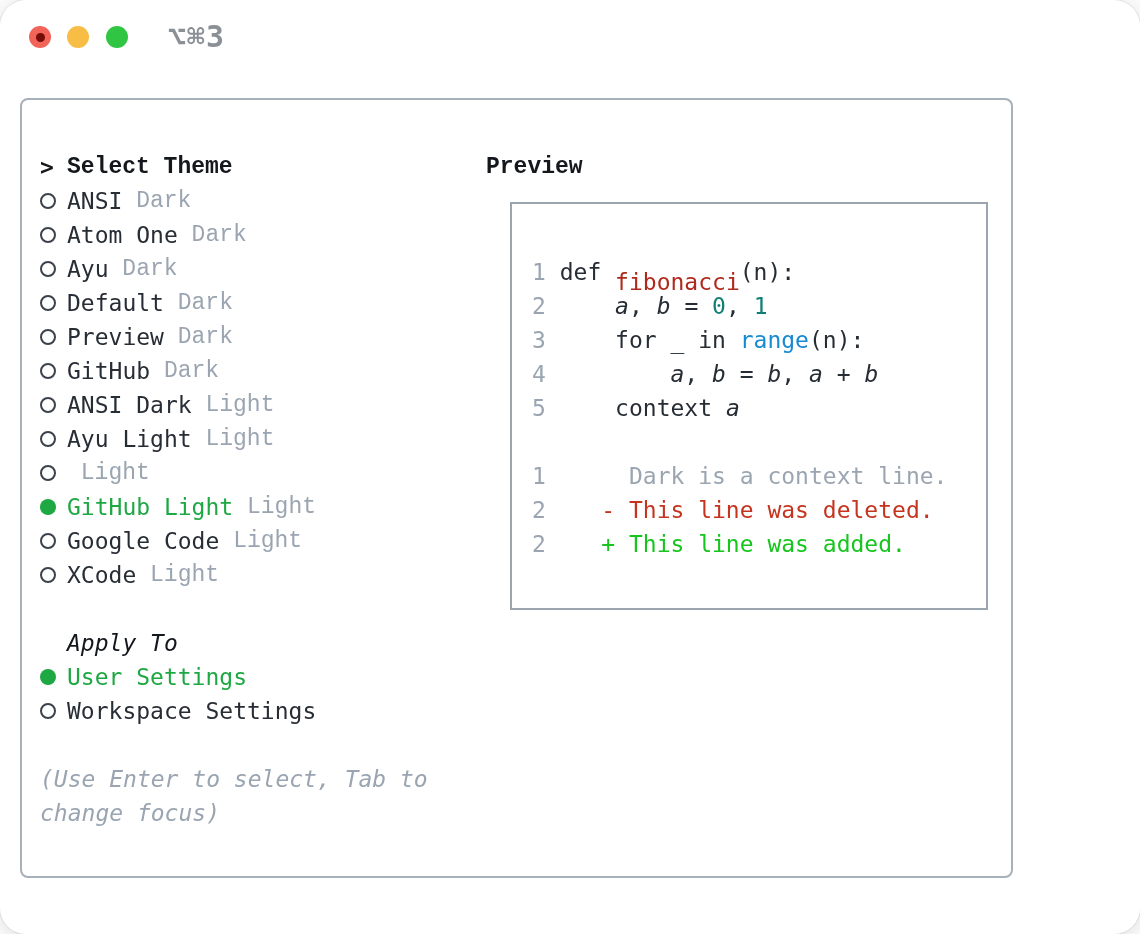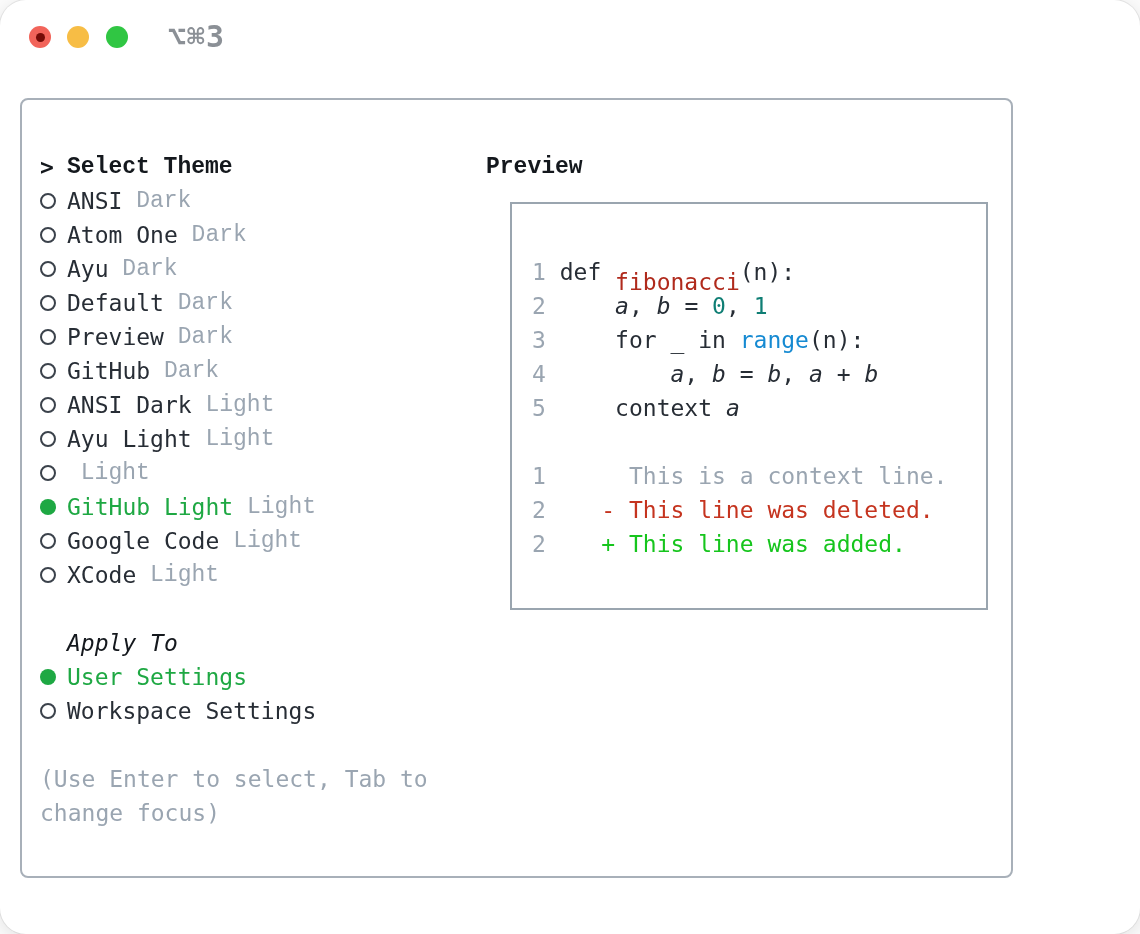--- a/index.html
+++ b/index.html
@@ -21,21 +21,21 @@
   .prompt{display:inline-block;width:27px;font-weight:bold;color:var(--hdr);}
   .hdr{font-weight:bold;color:var(--hdr);font-family:Liberation Mono, monospace;}
   .bullet{flex:0 0 auto;width:16px;height:16px;border-radius:50%;border:2px solid var(--ring);box-sizing:border-box;margin-right:11px;}
   .bullet.sel{border:none;background:var(--green);}
   .t-name{color:var(--ink);}
   .t-name.sel{color:var(--green);}
   .t-variant{color:var(--muted);font-family:Liberation Mono, monospace;}
   .apply-hdr{padding-left:27px;color:var(--hdr);font-style:italic;}
   .opt-label{color:var(--ink);}
   .opt-label.sel{color:var(--green);}
-  .hint-line{height:34px;display:flex;align-items:center;font-size:23px;color:var(--muted);white-space:pre;}
+  .hint-line{height:34px;display:flex;align-items:center;font-size:23px;color:var(--muted);white-space:pre;font-style:italic;}
   
   .right-hdr{position:absolute;left:464px;top:50px;}
   .preview-box{position:absolute;left:488px;top:102px;width:478px;height:408px;border:2px solid var(--prevborder);box-sizing:border-box;background:#fff;padding:51px 0 0 20px;overflow:hidden;}
   .pline{height:34px;display:flex;align-items:center;white-space:pre;font-size:23px;}
   .num{color:var(--muted);}
   .s-p{color:var(--ink);}
   .s-fn{color:var(--func);margin-top:20px;}
   .s-lit{color:var(--lit);}
   .s-call{color:var(--call);}
   .s-var{color:var(--ink);font-style:italic;}
@@ -92,19 +92,19 @@
       <span class="hdr">Preview</span>
     </div>
     <div class="preview-box">
       <div id="preview-lines">
           <div class="pline"><span class="num">1</span><span class="s-p"> def </span><span class="s-fn">fibonacci</span><span class="s-p">(n):</span></div>
           <div class="pline"><span class="num">2</span><span class="s-p">     </span><span class="s-var">a</span><span class="s-p">, </span><span class="s-var">b</span><span class="s-p"> = </span><span class="s-lit">0</span><span class="s-p">, </span><span class="s-lit">1</span></div>
           <div class="pline"><span class="num">3</span><span class="s-p">     for _ in </span><span class="s-call">range</span><span class="s-p">(n):</span></div>
           <div class="pline"><span class="num">4</span><span class="s-p">         </span><span class="s-var">a</span><span class="s-p">, </span><span class="s-var">b</span><span class="s-p"> = </span><span class="s-var">b</span><span class="s-p">, </span><span class="s-var">a</span><span class="s-p"> + </span><span class="s-var">b</span></div>
           <div class="pline"><span class="num">5</span><span class="s-p">     context </span><span class="s-var">a</span></div>
           <div class="pline"><span class="num"></span></div>
-          <div class="pline"><span class="num">1</span><span class="s-ctx">      This is a context line.</span></div>
+          <div class="pline"><span class="num">1</span><span class="s-ctx">      Dark is a context line.</span></div>
           <div class="pline"><span class="num">2</span><span class="s-del">    - This line was deleted.</span></div>
           <div class="pline"><span class="num">2</span><span class="s-add">    + This line was added.</span></div>
         </div>
     </div>
   </div>
 </div>
 
 </body></html>

